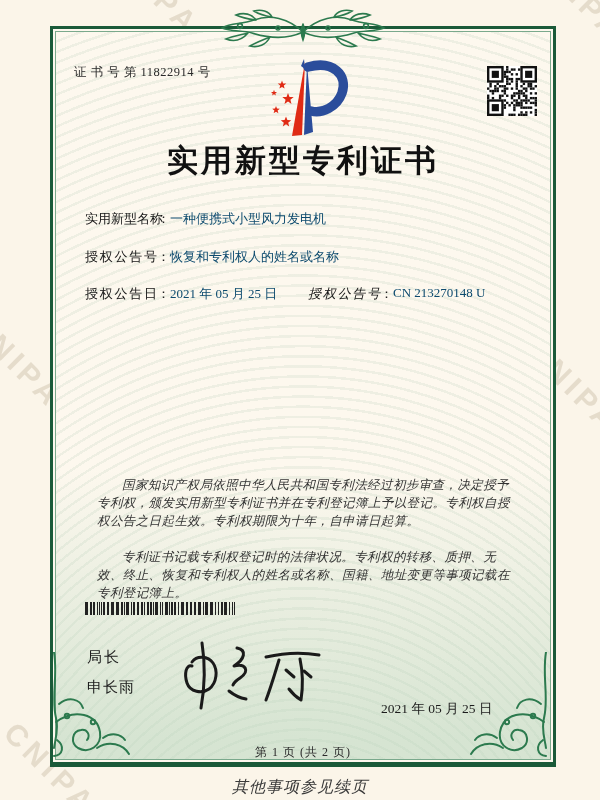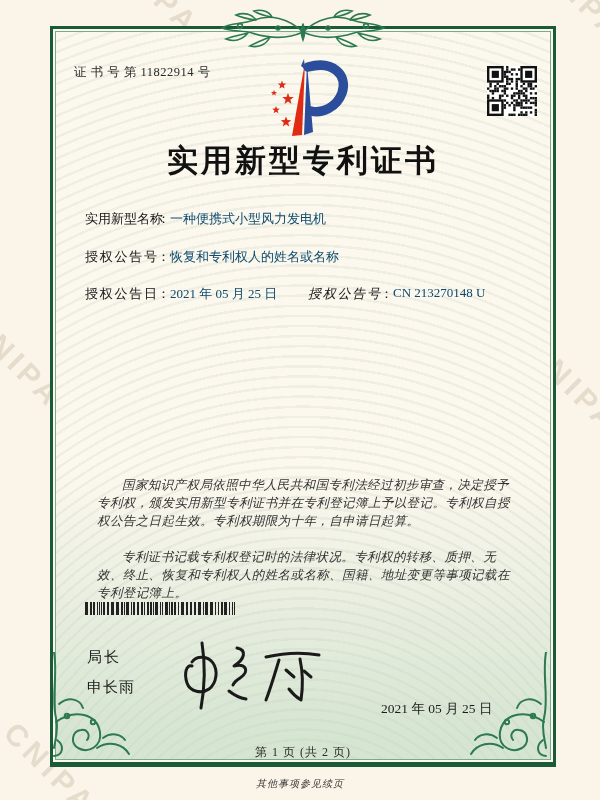--- a/index.html
+++ b/index.html
@@ -81,21 +81,21 @@
   }
   .signature{position:absolute;left:176px;top:636px;}
   .issue-date{position:absolute;left:381px;top:700px;font-size:13.5px;color:#1c1c1c;}
   
   .page-indicator{
     position:absolute;left:50px;top:744px;width:506px;
     text-align:center;font-size:12px;color:#2b2b2b;letter-spacing:1px;
   }
   .continuation{
     position:absolute;left:0;top:777px;width:600px;
-    text-align:center;font-size:10px;font-style:italic;color:#3a3a3a;letter-spacing:1px;
+    text-align:center;font-size:16px;font-style:italic;color:#3a3a3a;letter-spacing:1px;
   }
 </style>
 </head>
 <body>
 
 <span class="wm" style="left:140px;top:93px">CNIPA</span>
 <span class="wm" style="left:360px;top:250px">CNIPA</span>
 <span class="wm" style="left:-42px;top:345px">CNIPA</span>
 <span class="wm" style="left:515px;top:370px">CNIPA</span>
 <span class="wm" style="left:135px;top:530px">CNIPA</span>

